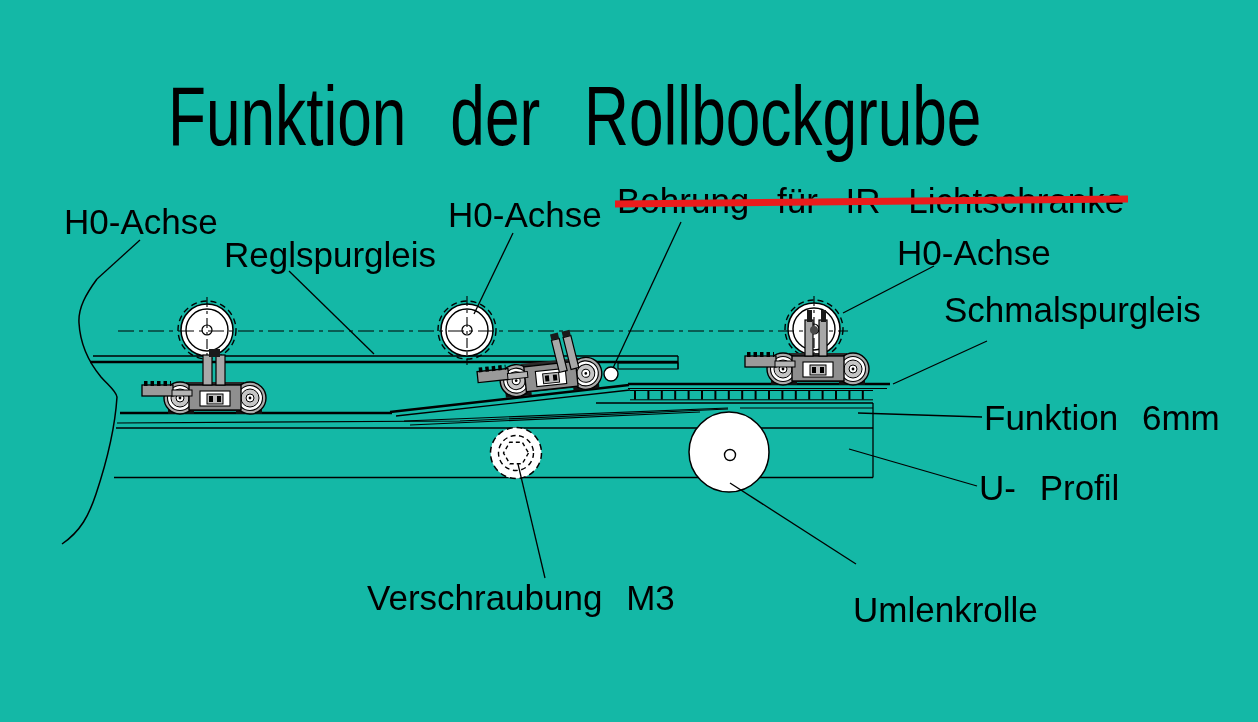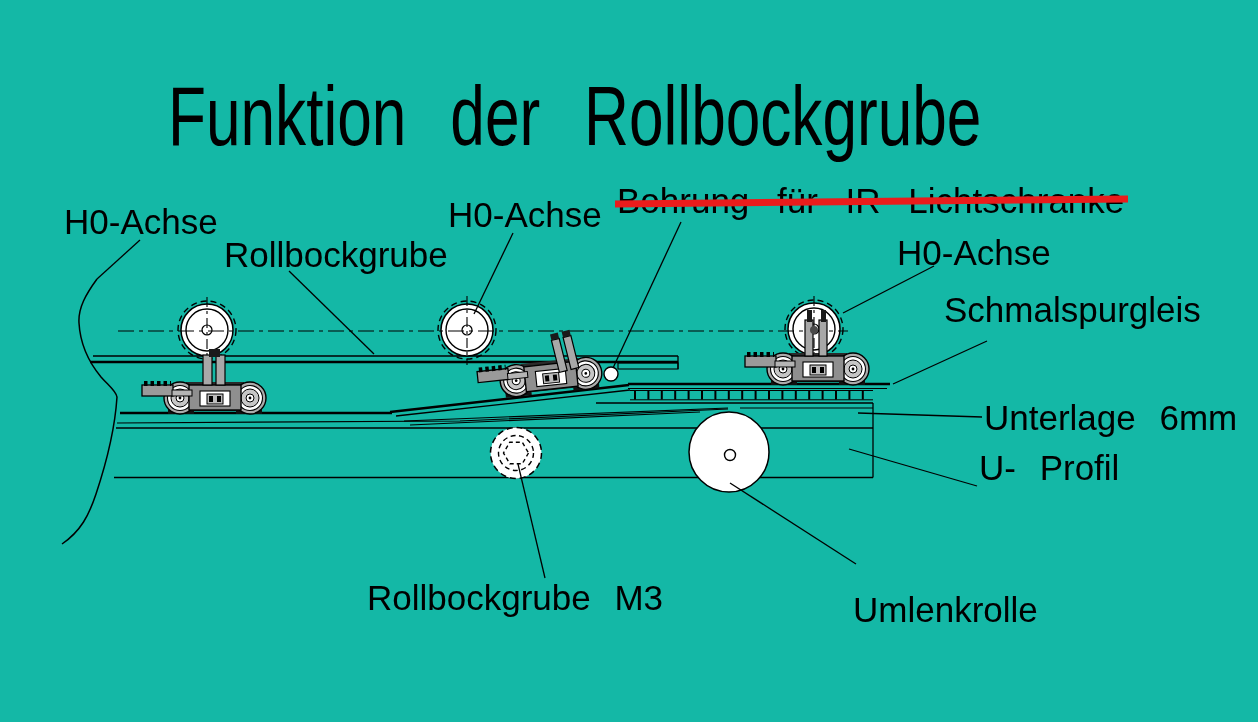--- a/index.html
+++ b/index.html
@@ -15,29 +15,29 @@
   .labels{position:absolute;left:0;top:0;z-index:2;}
 </style>
 </head>
 <body>
 
 <div id="stage">
 
   <div class="labels">
     <div class="title">Funktion der Rollbockgrube</div>
     <div class="lbl" style="left:64px;top:204px">H0-Achse</div>
-    <div class="lbl" style="left:224px;top:237px">Rollbockgrube</div>
+    <div class="lbl" style="left:224px;top:237px">Reglspurgleis</div>
     <div class="lbl" style="left:448px;top:197px">H0-Achse</div>
     <div class="lbl widegap" style="left:617px;top:183px">Bohrung für IR Lichtschranke</div>
     <div class="lbl" style="left:897px;top:235px">H0-Achse</div>
     <div class="lbl" style="left:944px;top:292px">Schmalspurgleis</div>
-    <div class="lbl gap" style="left:984px;top:400px">Unterlage 6mm</div>
-    <div class="lbl gap" style="left:979px;top:450px">U- Profil</div>
+    <div class="lbl gap" style="left:984px;top:400px">Funktion 6mm</div>
+    <div class="lbl gap" style="left:979px;top:470px">U- Profil</div>
     <div class="lbl" style="left:853px;top:592px">Umlenkrolle</div>
-    <div class="lbl gap" style="left:367px;top:580px">Rollbockgrube M3</div>
+    <div class="lbl gap" style="left:367px;top:580px">Verschraubung M3</div>
   </div>
 
   <svg id="draw" width="1258" height="722" viewBox="0 0 1258 722">
     <defs>
       <g id="rb">
 
         <rect x="-47" y="11" width="26" height="5" fill="#111"></rect>
         <rect x="21" y="11" width="26" height="5" fill="#111"></rect>
 
         <rect x="-29" y="-16" width="58" height="5" fill="#2a2a2a"></rect>

